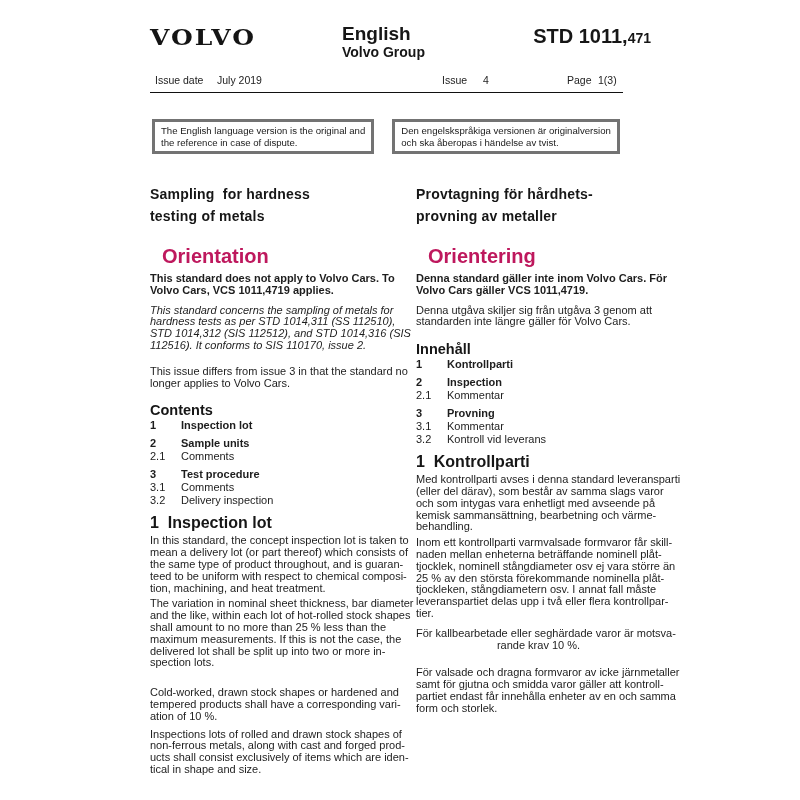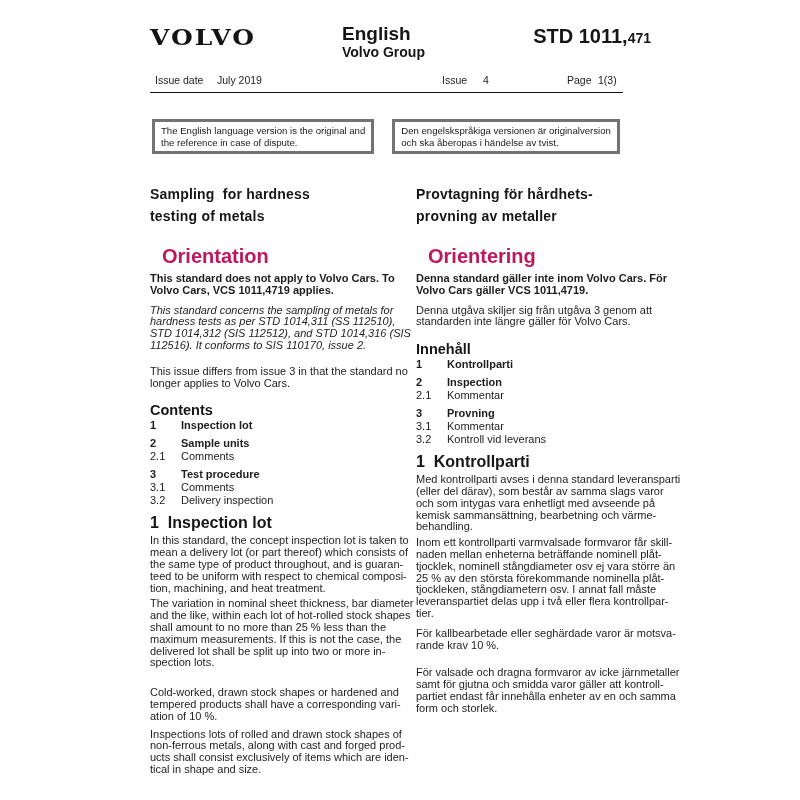--- a/index.html
+++ b/index.html
@@ -51,21 +51,21 @@
   .h-contents{margin:0 0 1px 0;font-size:14.5px;font-weight:bold;line-height:16px;color:#161616;}
   .h-section{margin:1px 0 3px 0;font-size:16px;font-weight:bold;line-height:18px;white-space:pre;color:#161616;}
   .col p{margin:0;font-size:11px;line-height:11.8px;white-space:pre;color:#1d1d1d;}
   .col p.bold{font-weight:bold;}
   .mb2{margin-bottom:2.5px !important;}
   .mb4{margin-bottom:4px !important;}
   .mb6{margin-bottom:6px !important;}
   .mb8{margin-bottom:8px !important;}
   .mb13{margin-bottom:13px !important;}
   .mb14{margin-bottom:14px !important;font-style:italic;}
-  .mb16{margin-bottom:16px !important;}
+  .mb16{margin-bottom:16px !important;text-align:center;}
   .mb18{margin-bottom:18px !important;}
 
   .toc{margin:0 0 0 0;padding:0 0 6px 0;}
   .toc-row{display:flex;font-size:11px;line-height:13px;}
   .toc-row.group-gap{margin-top:5px;}
   .toc-num{width:31px;flex:0 0 31px;}
   .toc-row.b .toc-num,.toc-row.b .toc-label{font-weight:bold;}
 </style>
 </head>
 <body>

